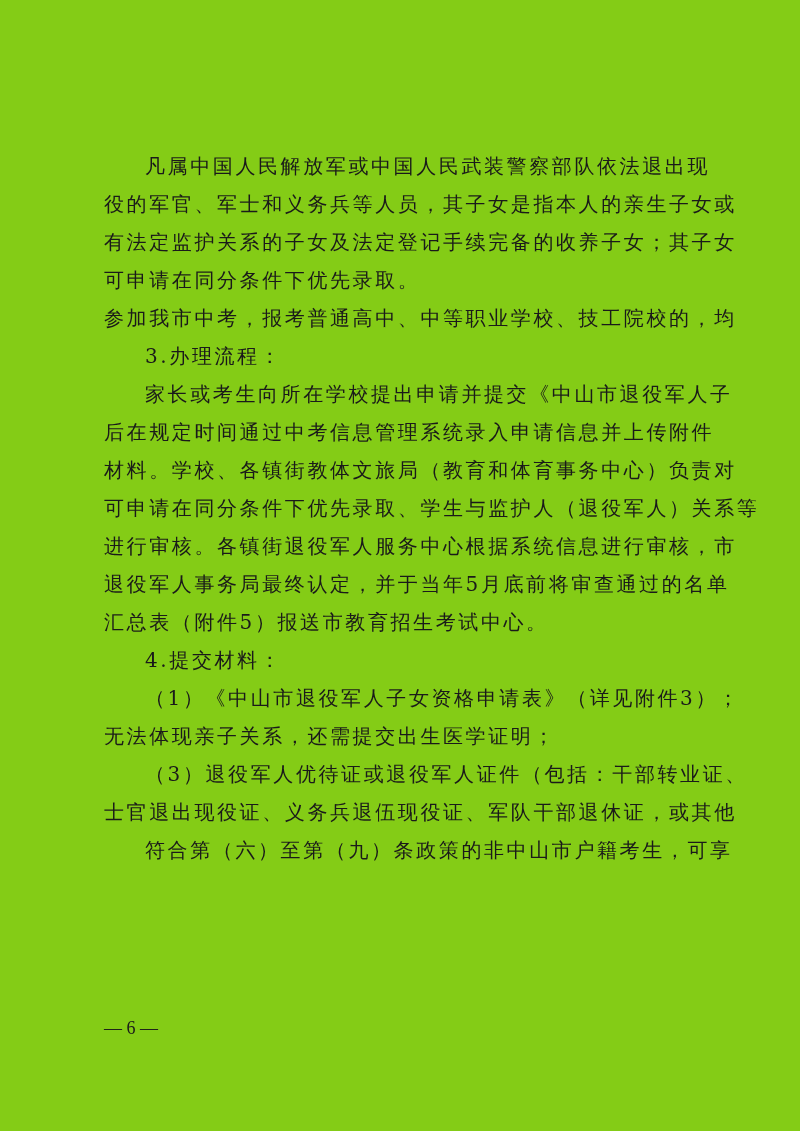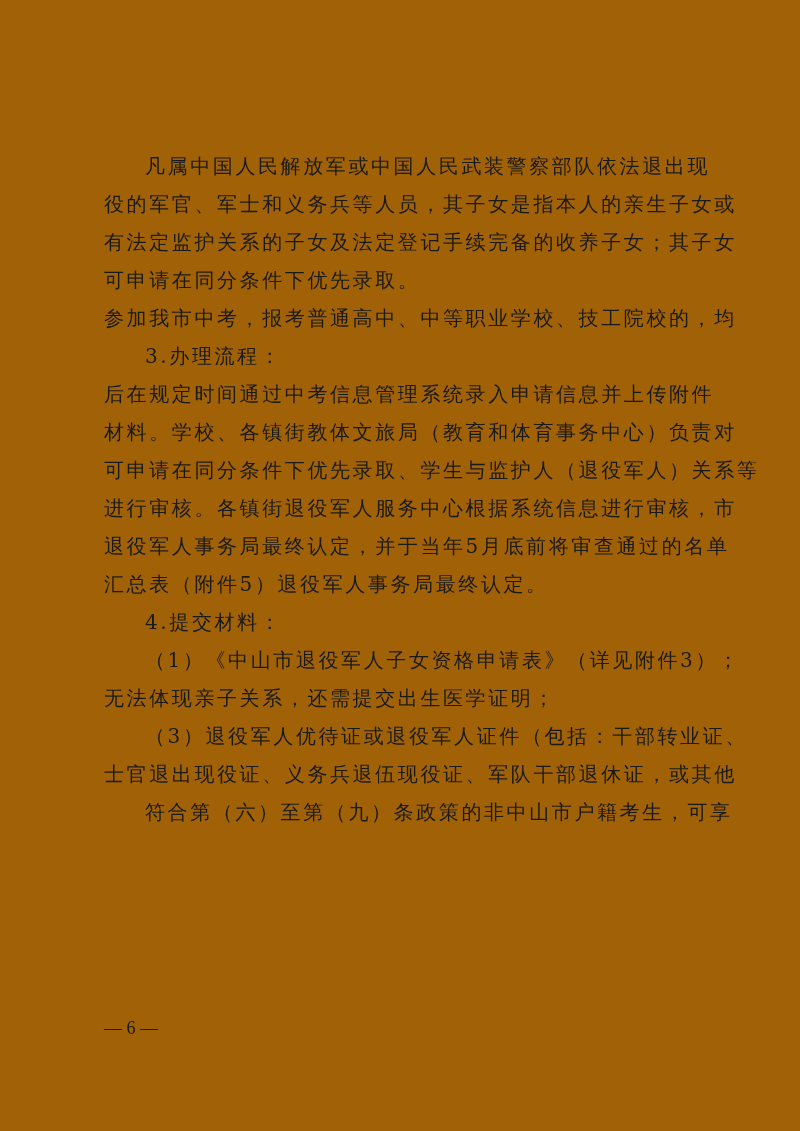--- a/index.html
+++ b/index.html
@@ -1,18 +1,18 @@
 <!DOCTYPE html>
 <html><head>
 <meta charset="utf-8">
 <style>
   html, body { margin: 0; padding: 0; background: #ffffff; }
   body { width: 800px; height: 1131px; position: relative; overflow: hidden; }
   .page {
-    position: absolute; left: 0; top: 0; width: 800px; height: 1131px; background: #a16207;
+    position: absolute; left: 0; top: 0; width: 800px; height: 1131px; background: #84cc16;
     font-family: "DejaVu Serif", "Liberation Serif", serif; color: #1a1a1a;
   }
   .body-text {
     position: absolute; left: 104px; top: 147px; width: 594px;
   }
   .line {
     height: 38px; line-height: 38px; font-size: 20px; white-space: nowrap;
     letter-spacing: 2.6px;
   }
   .indent { padding-left: 41px; }
@@ -25,26 +25,27 @@
 <body>
 
 <div class="page">
   <div class="body-text">
     <div class="line indent">凡属中国人民解放军或中国人民武装警察部队依法退出现</div>
     <div class="line">役的军官、军士和义务兵等人员，其子女是指本人的亲生子女或</div>
     <div class="line">有法定监护关系的子女及法定登记手续完备的收养子女；其子女</div>
     <div class="line">可申请在同分条件下优先录取。</div>
     <div class="line">参加我市中考，报考普通高中、中等职业学校、技工院校的，均</div>
     <div class="line indent">3.办理流程：</div>
+    <div class="line indent">家长或考生向所在学校提出申请并提交《中山市退役军人子</div>
     <div class="line">后在规定时间通过中考信息管理系统录入申请信息并上传附件</div>
     <div class="line">材料。学校、各镇街教体文旅局（教育和体育事务中心）负责对</div>
     <div class="line">可申请在同分条件下优先录取、学生与监护人（退役军人）关系等</div>
     <div class="line">进行审核。各镇街退役军人服务中心根据系统信息进行审核，市</div>
     <div class="line">退役军人事务局最终认定，并于当年5月底前将审查通过的名单</div>
-    <div class="line">汇总表（附件5）退役军人事务局最终认定。</div>
+    <div class="line">汇总表（附件5）报送市教育招生考试中心。</div>
     <div class="line indent">4.提交材料：</div>
     <div class="line indent">（1）《中山市退役军人子女资格申请表》（详见附件3）；</div>
     <div class="line">无法体现亲子关系，还需提交出生医学证明；</div>
     <div class="line indent">（3）退役军人优待证或退役军人证件（包括：干部转业证、</div>
     <div class="line">士官退出现役证、义务兵退伍现役证、军队干部退休证，或其他</div>
     <div class="line indent">符合第（六）至第（九）条政策的非中山市户籍考生，可享</div>
   </div>
   <div class="page-number">— 6 —</div>
 </div>
 

